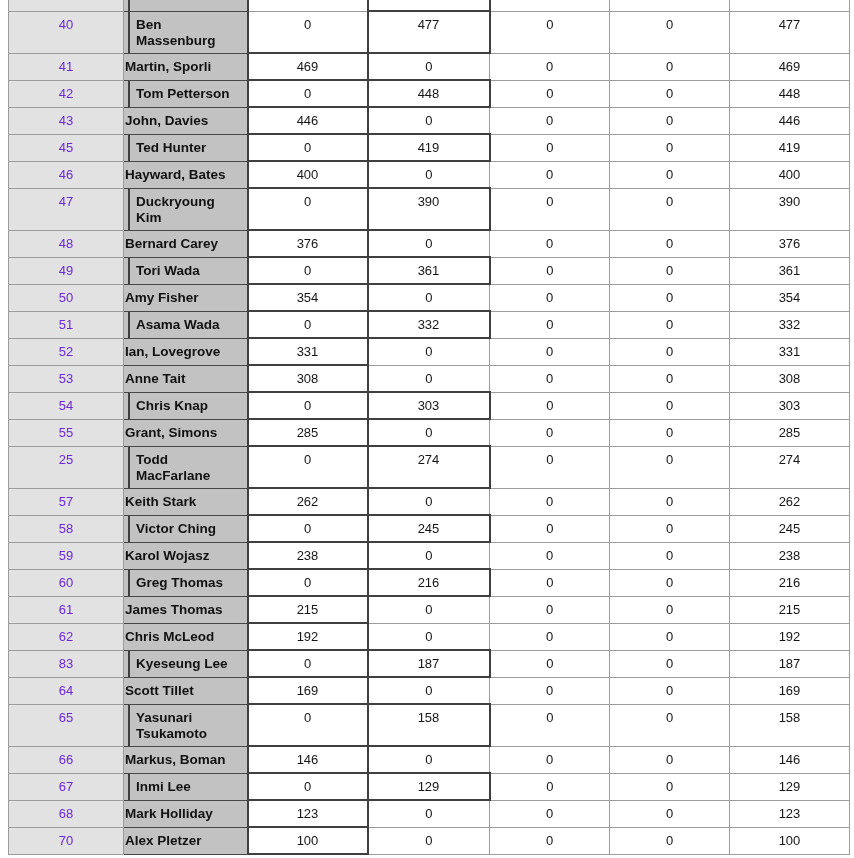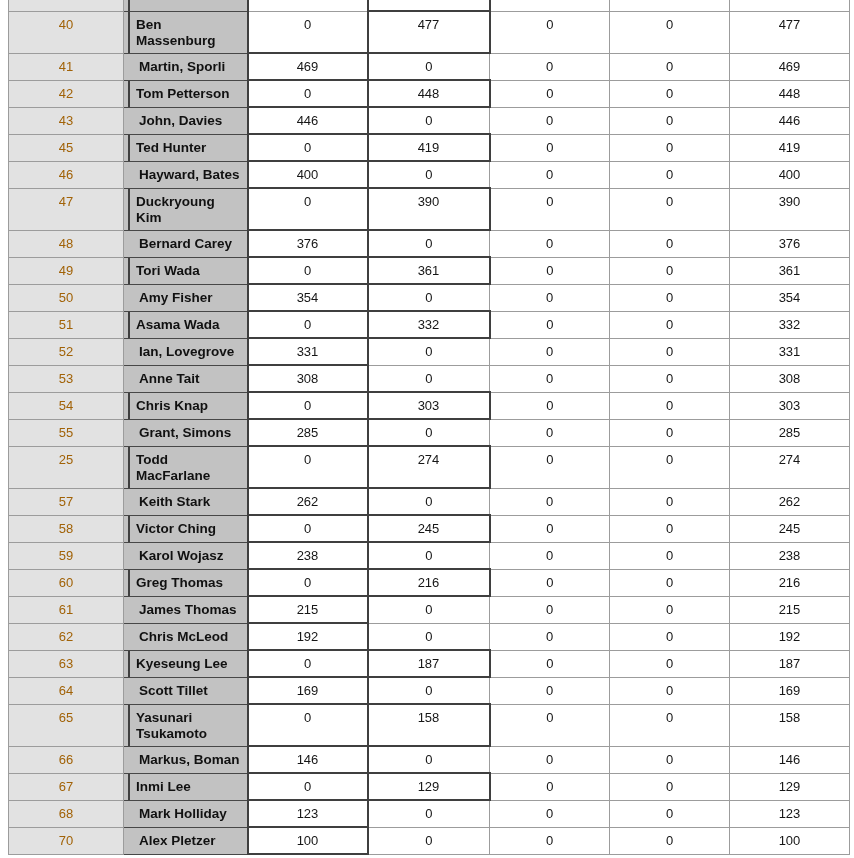--- a/index.html
+++ b/index.html
@@ -9,27 +9,27 @@
     position:absolute;left:8px;top:-17px;
     border-collapse:collapse;table-layout:fixed;
   }
   td{
     border:1px solid #9c9c9c;
     font-size:13px;color:#161616;
     text-align:center;vertical-align:top;
     padding:5px 3px 4px 3px;line-height:16px;
     overflow:hidden;
   }
-  td.rank{background:#e2e2e2;color:#a16207;}
+  td.rank{background:#e2e2e2;color:#6d28d9;}
   td.name{
     background:#c2c2c2;text-align:left;font-weight:bold;
     font-size:13.5px;color:#111;
     border:1px solid #474747;border-left:1px solid #9c9c9c;
     border-right:2px solid #3f3f3f;
-    padding-left:15px;white-space:pre-line;
+    padding-left:1px;white-space:pre-line;
   }
   tr.indent td.name{
     padding-left:12px;
     background-image:linear-gradient(#3f3f3f,#3f3f3f);
     background-size:2px 100%;background-position:4px 0;background-repeat:no-repeat;margin-left:36px;
   }
   td.boxed{border:2px solid #3f3f3f;}
   tr.sliver td{height:16px;}
 </style>
 </head>
@@ -249,21 +249,21 @@
         <tr>
           <td class="rank">62</td>
           <td class="name">Chris McLeod</td>
           <td class="boxed">192</td>
           <td>0</td>
           <td>0</td>
           <td>0</td>
           <td>192</td>
         </tr>
         <tr class="indent">
-          <td class="rank">63</td>
+          <td class="rank">83</td>
           <td class="name">Kyeseung Lee</td>
           <td>0</td>
           <td class="boxed">187</td>
           <td>0</td>
           <td>0</td>
           <td>187</td>
         </tr>
         <tr>
           <td class="rank">64</td>
           <td class="name">Scott Tillet</td>

